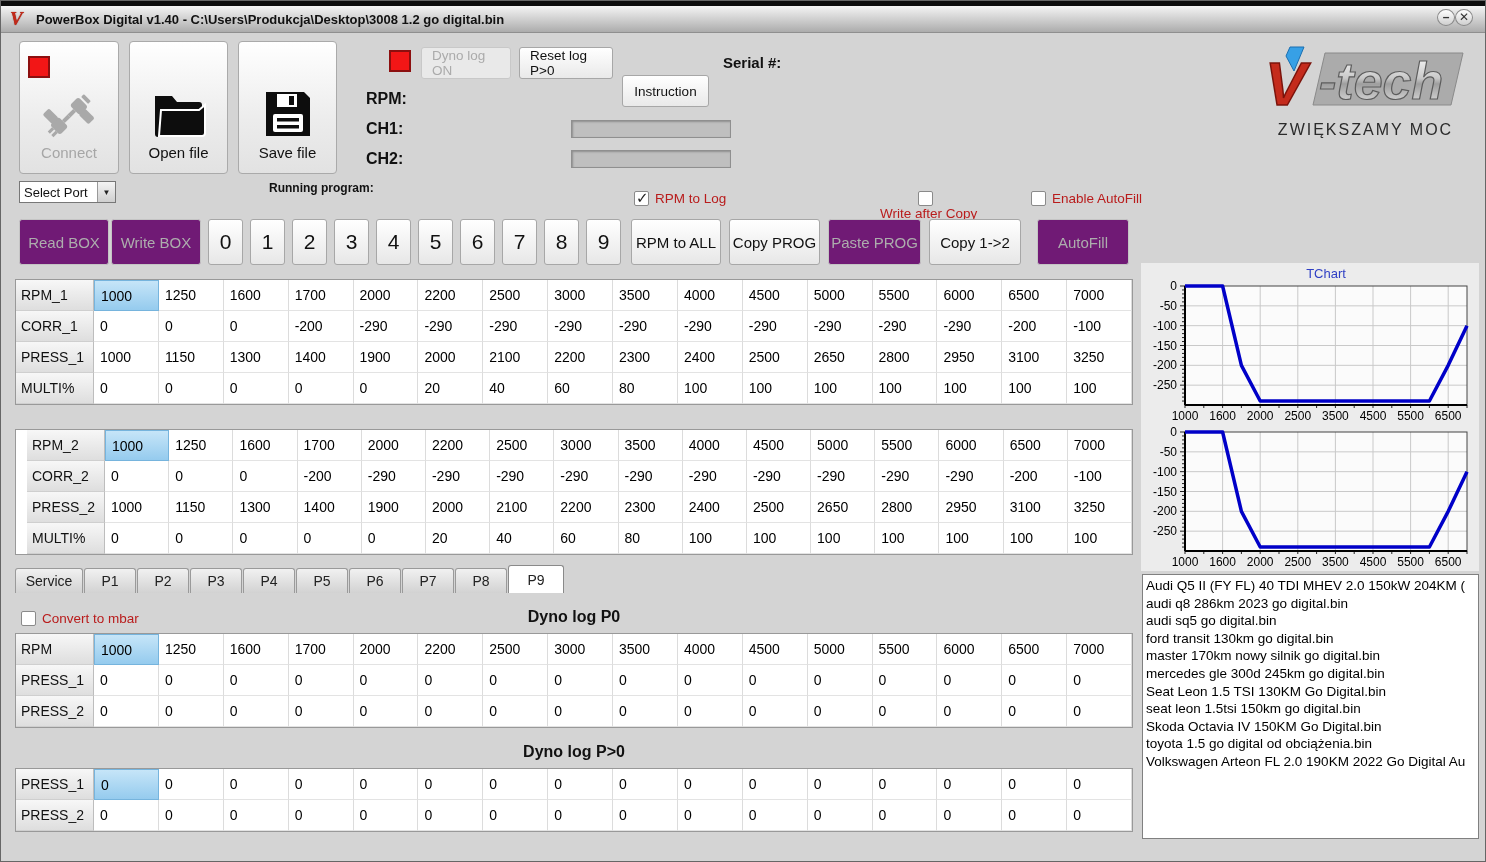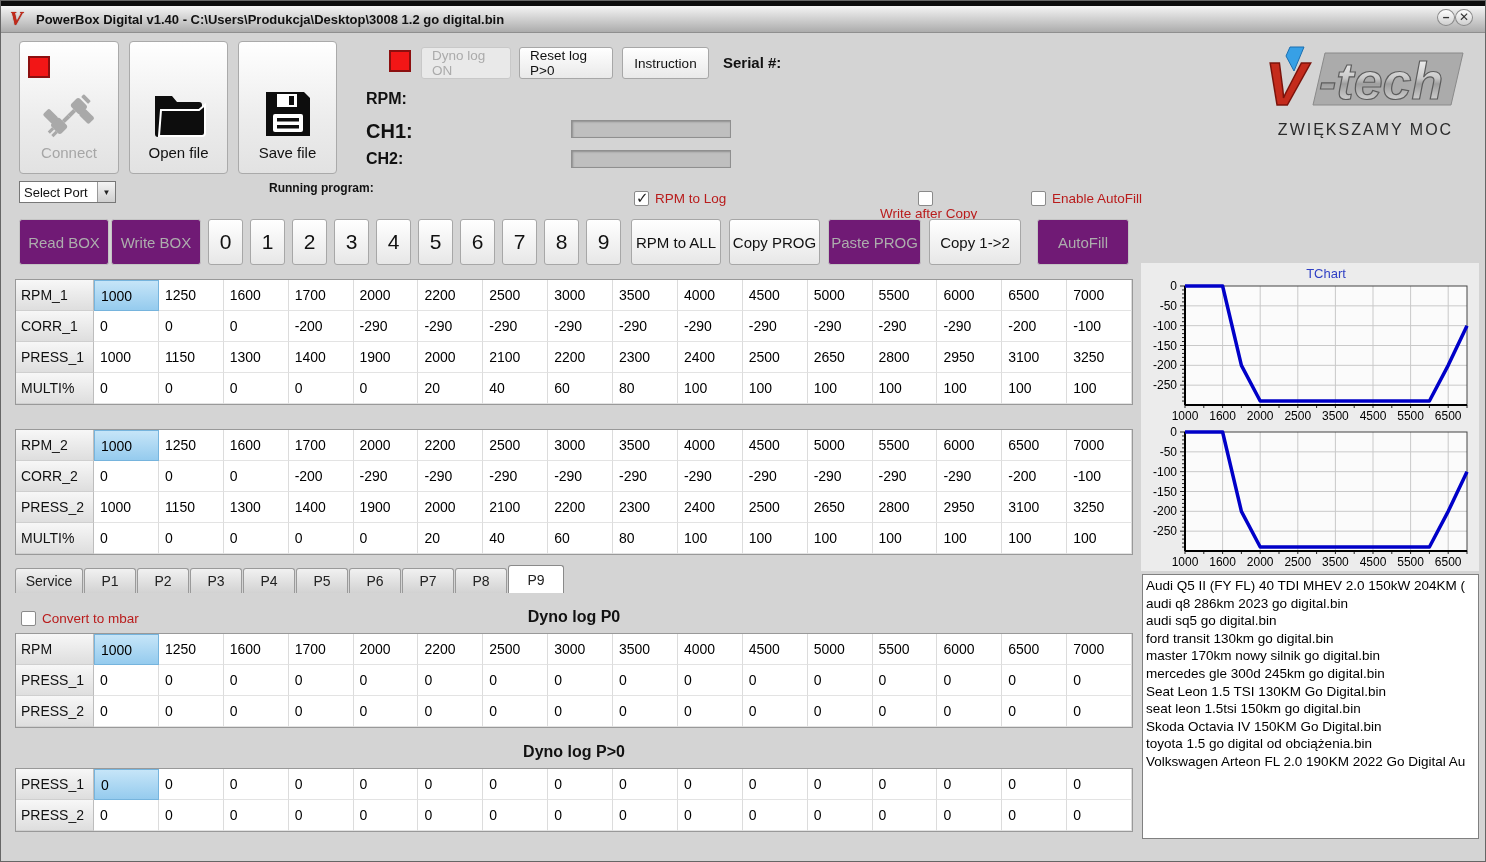--- a/index.html
+++ b/index.html
@@ -32,25 +32,25 @@
   .bigicon { position:absolute; left:50%; top:46px; transform:translateX(-50%); }
   #redsq2 { left:388px; top:49px; }
   .abs { position:absolute; }
 
   .smallbtn { position:absolute; top:46px; height:32px; background:linear-gradient(#ffffff,#e9e9e9);
               border:1px solid #a7a7a7; border-radius:3px; font-size:13.5px; color:#111;
               display:flex; align-items:center; justify-content:center; padding:0 10px; }
   .smallbtn.disabled { background:#e9e9e9; border-color:#c8c8c8; color:#ababab; }
   #btn-dynolog { left:420px; width:90px; }
   #btn-resetlog { left:518px; width:94px; }
-  #btn-instruction { left:621px; width:87px; }
+  #btn-instruction { left:621px; width:87px;margin-top:28px; }
   .boldlbl { position:absolute; font-weight:bold; color:#111; }
   #serial-label { left:722px; top:53px; font-size:15px; }
   #rpm-label { left:365px; top:89px; font-size:16px; }
-  #ch1-label { left:365px; top:119px; font-size:20px; }
+  #ch1-label { left:365px; top:119px; font-size:16px; }
   #ch2-label { left:365px; top:149px; font-size:16px; }
   .hbar { position:absolute; left:570px; width:160px; height:18px; background:#BFBFBF;
           border:1px solid #8f8f8f; box-shadow:inset 1px 1px 2px rgba(0,0,0,.25); }
   #bar1 { top:119px; } #bar2 { top:149px; }
 
   #vtech-logo { position:absolute; left:1262px; top:42px; }
   #vtech-tagline { position:absolute; left:1262px; top:120px; width:205px; text-align:center;
                    font-size:16px; letter-spacing:2px; color:#2b2b2b; }
 
   #select-port { position:absolute; left:18px; top:180px; width:97px; height:22px; background:#fff;
@@ -87,21 +87,21 @@
 
   .datatable { position:absolute; left:14px; width:1118px; display:grid; grid-auto-rows:31px;
                background:#fff; border:1px solid #999; }
   .tlabel { background:linear-gradient(#f7f7f7,#dedede); border-right:1px solid #bdbdbd;
             border-bottom:1px solid #cfcfcf; font-size:14px; color:#111; line-height:30px; padding-left:5px;
             overflow:hidden; white-space:nowrap; }
   .tcell { background:#fff; border-right:1px solid #dcdcdc; border-bottom:1px solid #e3e3e3;
            font-size:14px; color:#000; line-height:30px; padding-left:6px; }
   .tcell.sel { background:linear-gradient(#c6e5f8,#95cbee); border:1px solid #76b4dd; }
   #table-prog-1 { top:278px; }
-  #table-prog-2 { top:428px; }
+  #table-prog-2 { top:428px;padding-left:11px; }
   #table-dyno-0 { top:632px; }
   #table-dyno-1 { top:767px; }
 
   #tabbar { position:absolute; left:14px; top:564px; height:28px; display:flex; align-items:flex-end; }
   .tab { height:25px; background:linear-gradient(#f1f1f1,#d2d2d2); border:1px solid #9a9a9a;
          border-bottom:none; border-radius:3px 3px 0 0; font-size:14px; color:#222;
          display:flex; align-items:center; justify-content:center; width:52px; margin-right:1px; }
   .tab.first { width:68px; }
   .tab.active { height:28px; width:56px; background:#fff; border-color:#8a8a8a; z-index:2; }
 

